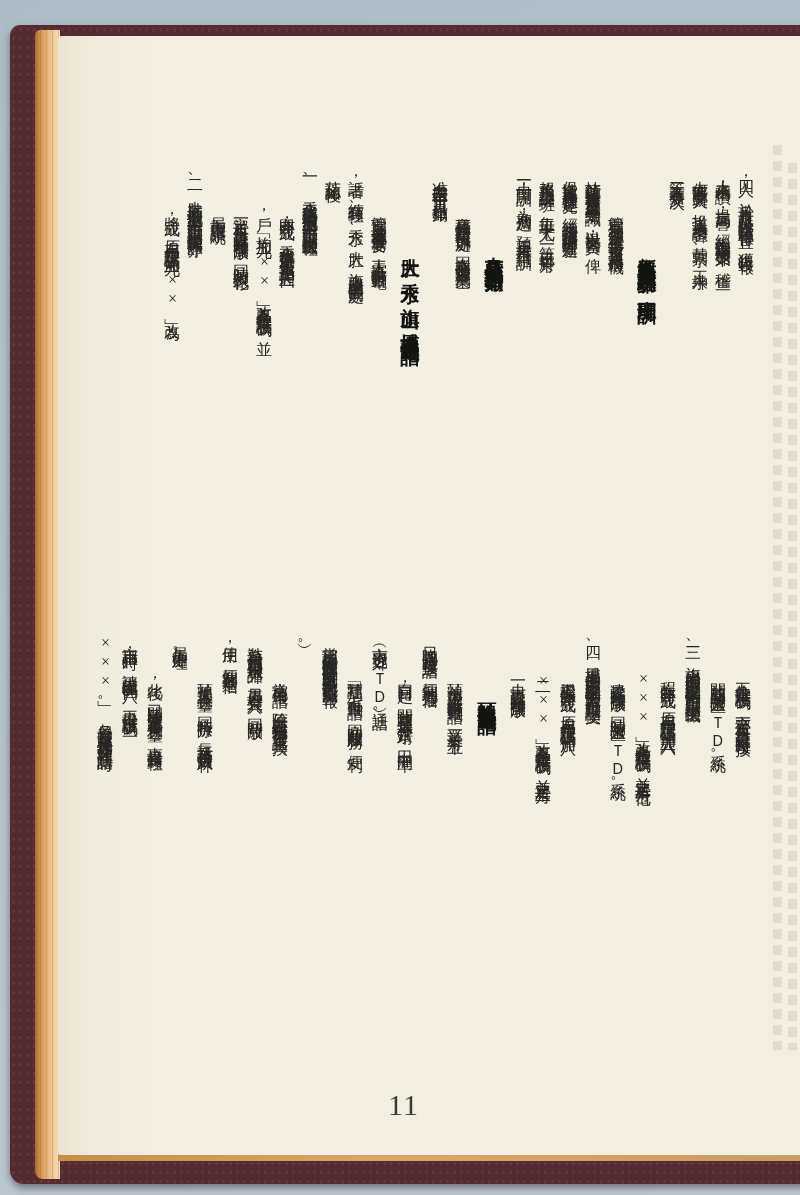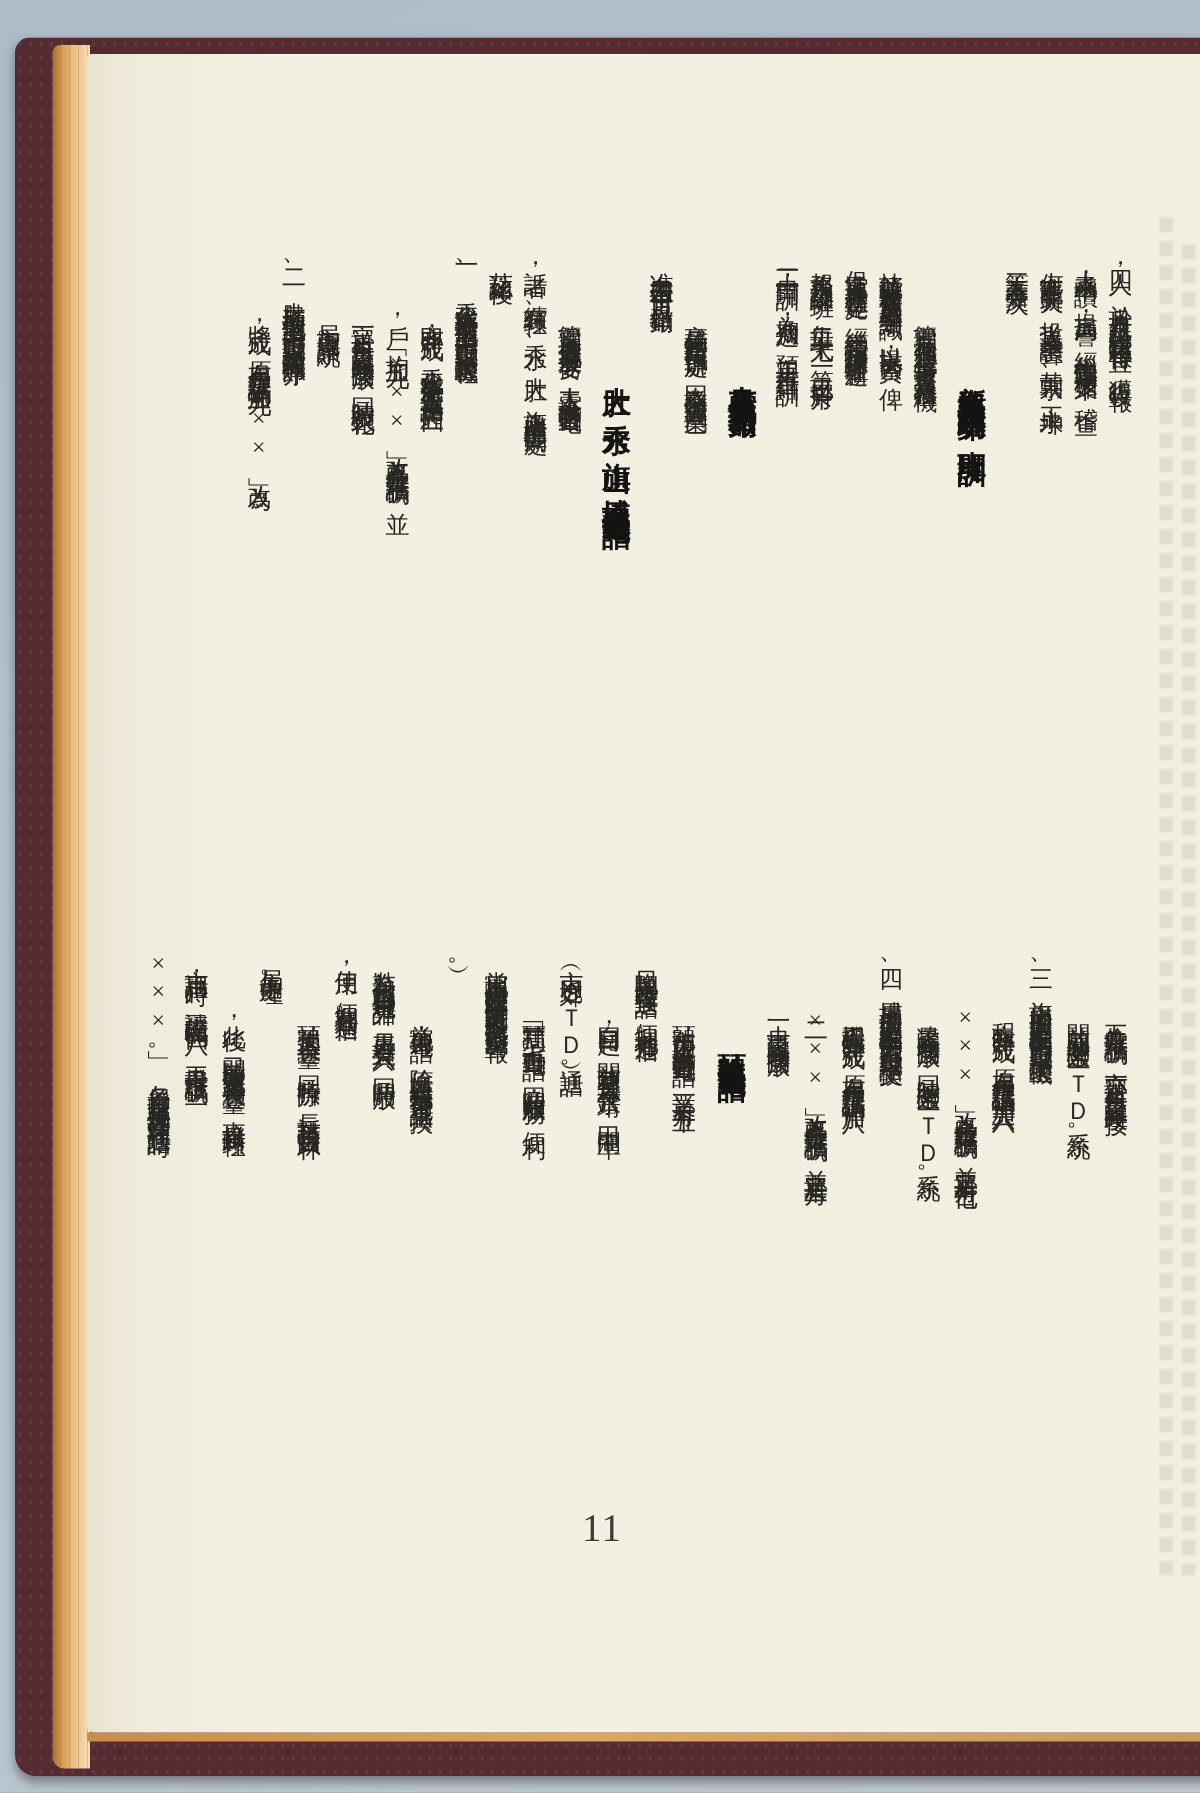--- a/index.html
+++ b/index.html
@@ -53,22 +53,22 @@
   .band-bottom{top:634px;right:44px;height:438px;}
   .text-col{font-size:16px;letter-spacing:2px;line-height:23px;white-space:pre;}
   .band-bottom .text-col{line-height:25px;}
   .heading-col{
     font-size:19px;font-weight:700;letter-spacing:2px;line-height:26px;
     padding-top:74px;margin:0 6px;color:#141412;white-space:pre;
   }
   .band-bottom .heading-col{padding-top:52px;}
   
   .page-number{
-    position:absolute;left:388px;top:1004px;
-    font-size:26px;color:#3b3b36;letter-spacing:1px;
+    position:absolute;left:388px;top:1088px;
+    font-size:30px;color:#3b3b36;letter-spacing:1px;
   }
   
   .bleed{
     position:absolute;right:1px;top:145px;height:905px;width:28px;
     opacity:.55;filter:blur(.7px);
   }
   .bleed .bleed-strip{
     position:absolute;top:0;bottom:0;width:9px;
     background:repeating-linear-gradient(180deg,rgba(146,144,134,.34) 0 10px,rgba(146,144,134,0) 10px 16px);
   }

